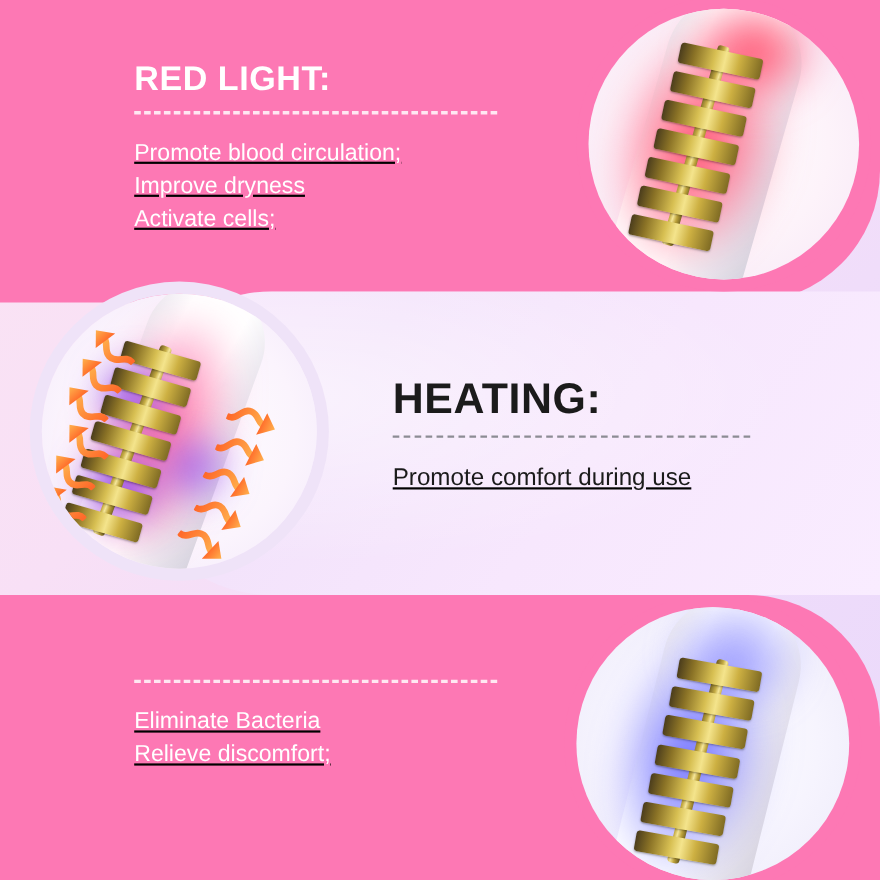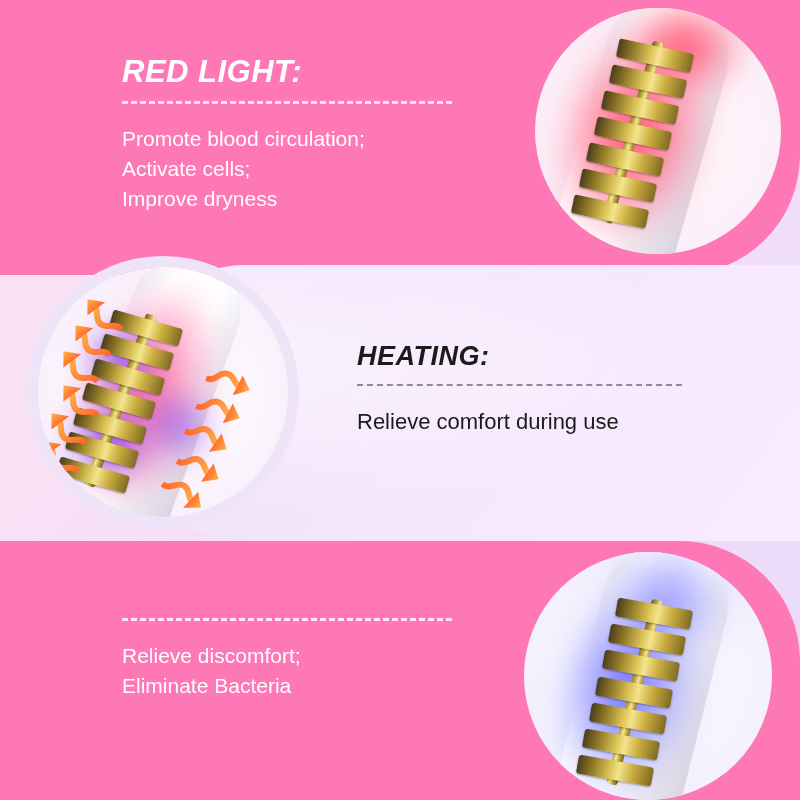--- a/index.html
+++ b/index.html
@@ -66,38 +66,38 @@
   }
 
   
   .text-block { position: absolute; }
 
   .heading {
     font-weight: bold;
     letter-spacing: 0.5px;
     margin: 0;
     line-height: 1;
-    font-style: italic;
   }
   .heading.on-pink { color: #ffffff; font-size: 31px; }
-  .heading.on-lavender { color: #1b1b1b; font-size: 27px; }
+  .heading.on-lavender { color: #1b1b1b; font-size: 39px; }
 
   .rule {
     margin: 14px 0 0 0;
     height: 0;
     border: 0;
     border-top: 3px dashed;
   }
   .rule.on-pink { border-color: rgba(255,255,255,0.82); }
   .rule.on-lavender { border-color: #8c8c94; border-top-width: 2px; }
 
   .body-lines {
     margin: 20px 0 0 0;
     padding: 0;
     list-style: none;
+    text-decoration: underline;
   }
   .body-lines li {
     line-height: 1.42;
     white-space: nowrap;
   }
   .body-lines.on-pink li { color: #ffffff; font-size: 21px; }
   .body-lines.on-lavender li { color: #1b1b1b; font-size: 22px; }
 
   
   #red-block   { left: 122px; top: 56px;  width: 330px; }
@@ -178,38 +178,38 @@
 
   <div class="band band-pink-top"></div>
   <div class="band band-lavender"></div>
   <div class="band band-pink-bottom"></div>
 
   <div class="text-block" id="red-block">
     <h2 class="heading on-pink">RED LIGHT:</h2>
     <hr class="rule on-pink">
     <ul class="body-lines on-pink">
       <li>Promote blood circulation;</li>
+      <li>Improve dryness</li>
       <li>Activate cells;</li>
-      <li>Improve dryness</li>
     </ul>
   </div>
 
   <div class="text-block" id="heat-block">
     <h2 class="heading on-lavender">HEATING:</h2>
     <hr class="rule on-lavender">
     <ul class="body-lines on-lavender">
-      <li>Relieve comfort during use</li>
+      <li>Promote comfort during use</li>
     </ul>
   </div>
 
   <div class="text-block" id="blue-block">
     <hr class="rule on-pink">
     <ul class="body-lines on-pink">
+      <li>Eliminate Bacteria</li>
       <li>Relieve discomfort;</li>
-      <li>Eliminate Bacteria</li>
     </ul>
   </div>
 
   <div class="photo" id="photo-red">
     <div class="wand" style="left:48px; top:-14px; width:124px; height:278px;
          transform: rotate(16deg); transform-origin: 50% 50%;"></div>
     <div class="glow" style="left:24px; top:10px; width:150px; height:230px;
          background: radial-gradient(ellipse at 50% 50%, rgba(255,40,80,0.85) 0%, rgba(255,70,110,0.45) 45%, rgba(255,120,160,0) 72%);
          transform: rotate(16deg);"></div>
     <div class="glow" style="left:96px; top:-6px; width:110px; height:90px;

